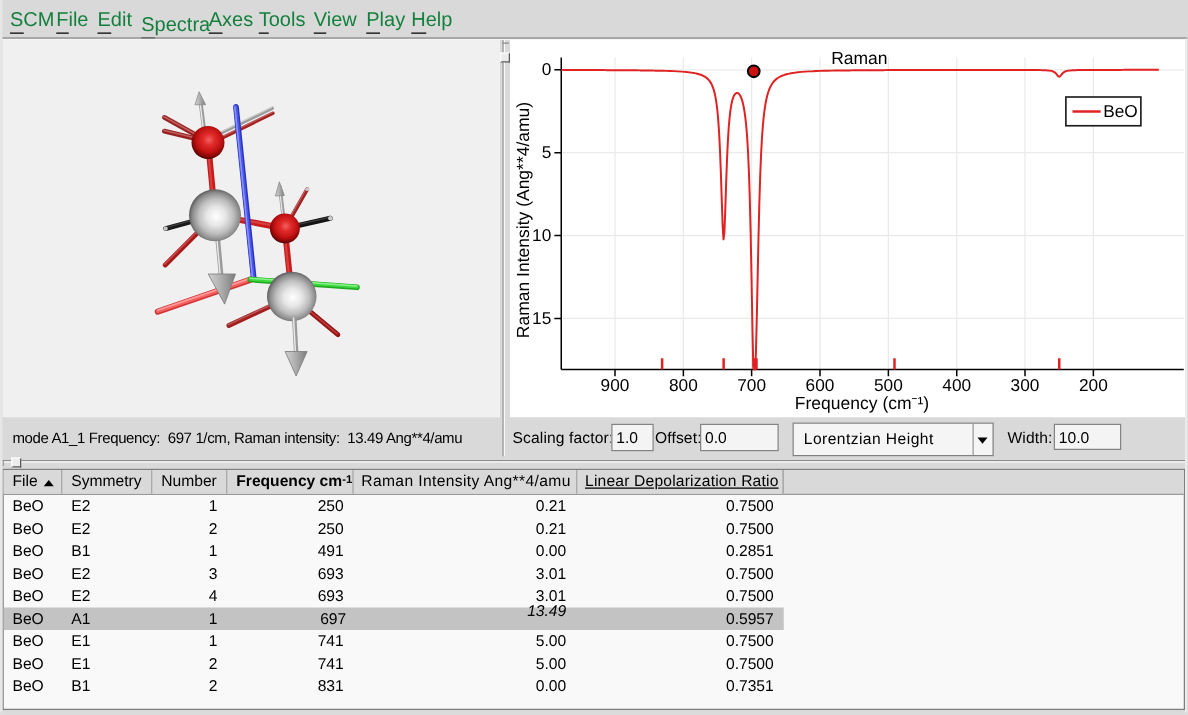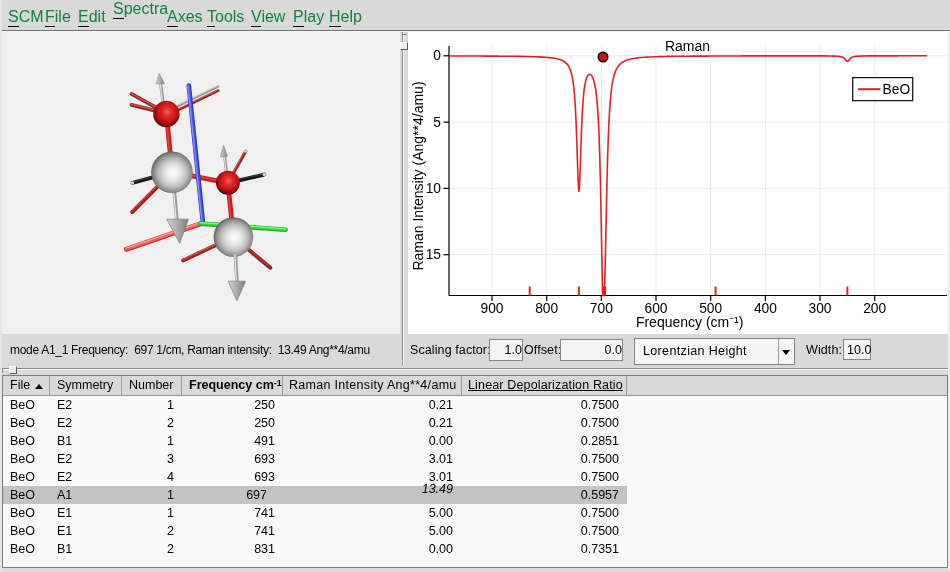--- a/index.html
+++ b/index.html
@@ -1,34 +1,34 @@
 <!DOCTYPE html>
 <html><head><meta charset="utf-8"><style>
 html,body{margin:0;padding:0;}
 body{width:950px;height:572px;position:relative;background:#d9d9d9;font-family:"Liberation Sans",sans-serif;overflow:hidden;}
 .abs{position:absolute;}
 .menu{font-size:16px;color:#15803d;}
 .menu u{text-decoration:none;border-bottom:1px solid #000;padding-bottom:1px;}
 .ctl{font-size:12.5px;color:#000;letter-spacing:0.1px;}
-.entry{position:absolute;background:#f4f4f4;border:1px solid #848484;font-size:12.5px;color:#000;line-height:20px;padding-left:3px;box-sizing:border-box;text-align:right;}
+.entry{position:absolute;background:#f4f4f4;border:1px solid #848484;font-size:12.5px;color:#000;line-height:20px;padding-left:3px;box-sizing:border-box;}
 .hdrcell{position:absolute;background:#d9d9d9;border-right:1px solid #9a9a9a;box-sizing:border-box;font-size:12.5px;color:#000;line-height:19px;padding-left:7px;}
 .rowtxt{position:absolute;font-size:12.5px;color:#000;line-height:18px;}
 .num{text-align:right;}
 </style></head>
 <body>
 
 <div class="abs" style="left:0;top:0;width:2px;height:572px;background:#e6e6e6;z-index:99;"></div>
 <div class="abs" style="left:948px;top:31px;width:2px;height:541px;background:#ececec;z-index:99;"></div>
 <div class="abs" style="left:0;top:570px;width:950px;height:2px;background:#dcdcdc;z-index:99;"></div>
 
 <div class="abs" style="left:0;top:0;width:950px;height:30px;background:#d9d9d9;"></div>
 <div class="abs menu" style="left:8px;top:8px;"><u>S</u>CM</div>
 <div class="abs menu" style="left:45px;top:8px;"><u>F</u>ile</div>
 <div class="abs menu" style="left:78px;top:8px;"><u>E</u>dit</div>
-<div class="abs menu" style="left:113px;top:0;"><u>S</u>pectra</div>
+<div class="abs menu" style="left:113px;top:12px;"><u>S</u>pectra</div>
 <div class="abs menu" style="left:167px;top:8px;"><u>A</u>xes</div>
 <div class="abs menu" style="left:207px;top:8px;"><u>T</u>ools</div>
 <div class="abs menu" style="left:251px;top:8px;"><u>V</u>iew</div>
 <div class="abs menu" style="left:293px;top:8px;"><u>P</u>lay</div>
 <div class="abs menu" style="left:329px;top:8px;"><u>H</u>elp</div>
 <div class="abs" style="left:0;top:30px;width:950px;height:1px;background:#767676;"></div>
 <div class="abs" style="left:0;top:31px;width:950px;height:1px;background:#f4f4f4;"></div>
 
 <div class="abs" style="left:2px;top:32px;width:398px;height:302px;background:#f0f0f0;">
 <svg width="398" height="302" style="position:absolute;left:0;top:0;">
@@ -180,21 +180,21 @@
 <div class="abs" style="left:408px;top:334px;width:540px;height:32px;background:#d9d9d9;"></div>
 <div class="abs ctl" style="left:410px;top:342.5px;">Scaling factor:</div>
 <div class="entry" style="left:489px;top:339px;width:34px;height:22px;">1.0</div>
 <div class="abs ctl" style="left:524px;top:342.5px;">Offset:</div>
 <div class="entry" style="left:560px;top:339px;width:63px;height:22px;">0.0</div>
 <div class="abs" style="left:634px;top:338px;width:161px;height:27px;background:#f5f5f5;border:1px solid #808080;box-sizing:border-box;"></div>
 <div class="abs ctl" style="left:643px;top:344px;letter-spacing:0.35px;">Lorentzian Height</div>
 <div class="abs" style="left:778px;top:339px;width:1px;height:25px;background:#9a9a9a;"></div>
 <div class="abs" style="left:782px;top:350px;width:0;height:0;border-left:4.5px solid transparent;border-right:4.5px solid transparent;border-top:5px solid #000;"></div>
 <div class="abs ctl" style="left:806px;top:342.5px;">Width:</div>
-<div class="entry" style="left:843px;top:339px;width:28px;height:21px;">10.0</div>
+<div class="entry" style="left:843px;top:339px;width:54px;height:21px;">10.0</div>
 
 <div class="abs" style="left:2px;top:368px;width:946px;height:1px;background:#8b8b8b;"></div>
 <div class="abs" style="left:2px;top:369px;width:946px;height:1px;background:#fafafa;"></div>
 <div class="abs" style="left:2px;top:368px;width:1px;height:5px;background:#8b8b8b;"></div>
 <div class="abs" style="left:9px;top:366px;width:8px;height:8px;background:#ececec;border-top:1px solid #fdfdfd;border-left:1px solid #fdfdfd;border-right:1px solid #5a5a5a;border-bottom:1px solid #5a5a5a;box-sizing:border-box;"></div>
 
 <div class="abs" style="left:2px;top:375px;width:946px;height:193px;background:#f9f9f9;border:1px solid #7e7e7e;box-sizing:border-box;"></div>
 
 <div class="abs" style="left:3px;top:376px;width:944px;height:19px;background:#d9d9d9;border-bottom:1px solid #9a9a9a;box-sizing:content-box;"></div>
 <div class="hdrcell" style="left:3px;top:376px;width:47px;height:19px;">File</div>
@@ -233,21 +233,21 @@
 <div class="rowtxt num" style="left:462px;top:450px;width:157px;">0.7500</div>
 <div class="rowtxt" style="left:10px;top:468px;">BeO</div>
 <div class="rowtxt" style="left:57px;top:468px;">E2</div>
 <div class="rowtxt num" style="left:122px;top:468px;width:52px;">4</div>
 <div class="rowtxt num" style="left:182px;top:468px;width:93px;">693</div>
 <div class="rowtxt num" style="left:283px;top:468px;width:170px;">3.01</div>
 <div class="rowtxt num" style="left:462px;top:468px;width:157px;">0.7500</div>
 <div class="rowtxt" style="left:10px;top:486px;">BeO</div>
 <div class="rowtxt" style="left:57px;top:486px;">A1</div>
 <div class="rowtxt num" style="left:122px;top:486px;width:52px;">1</div>
-<div class="rowtxt num" style="left:174px;top:486px;width:93px;">697</div>
+<div class="rowtxt num" style="left:184px;top:486px;width:93px;">697</div>
 <div class="rowtxt num" style="left:283px;top:480px;width:170px;font-style:italic;">13.49</div>
 <div class="rowtxt num" style="left:462px;top:486px;width:157px;">0.5957</div>
 <div class="rowtxt" style="left:10px;top:504px;">BeO</div>
 <div class="rowtxt" style="left:57px;top:504px;">E1</div>
 <div class="rowtxt num" style="left:122px;top:504px;width:52px;">1</div>
 <div class="rowtxt num" style="left:182px;top:504px;width:93px;">741</div>
 <div class="rowtxt num" style="left:283px;top:504px;width:170px;">5.00</div>
 <div class="rowtxt num" style="left:462px;top:504px;width:157px;">0.7500</div>
 <div class="rowtxt" style="left:10px;top:522px;">BeO</div>
 <div class="rowtxt" style="left:57px;top:522px;">E1</div>

